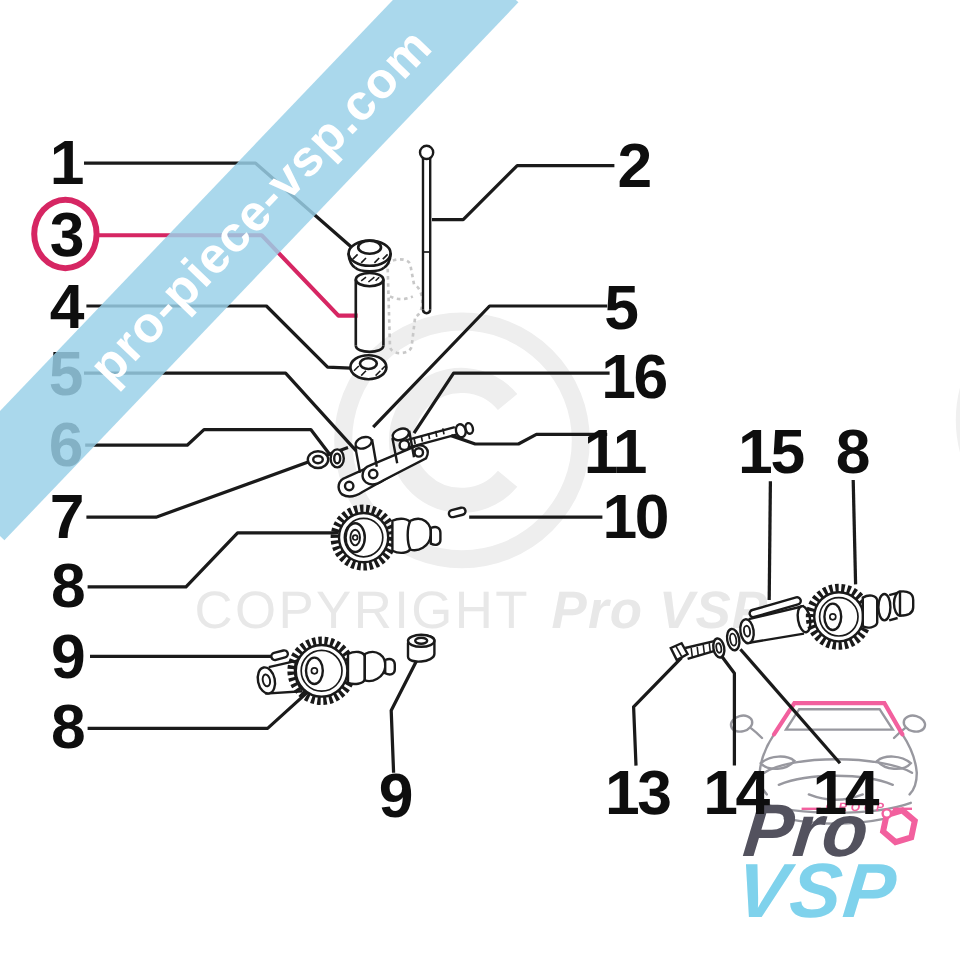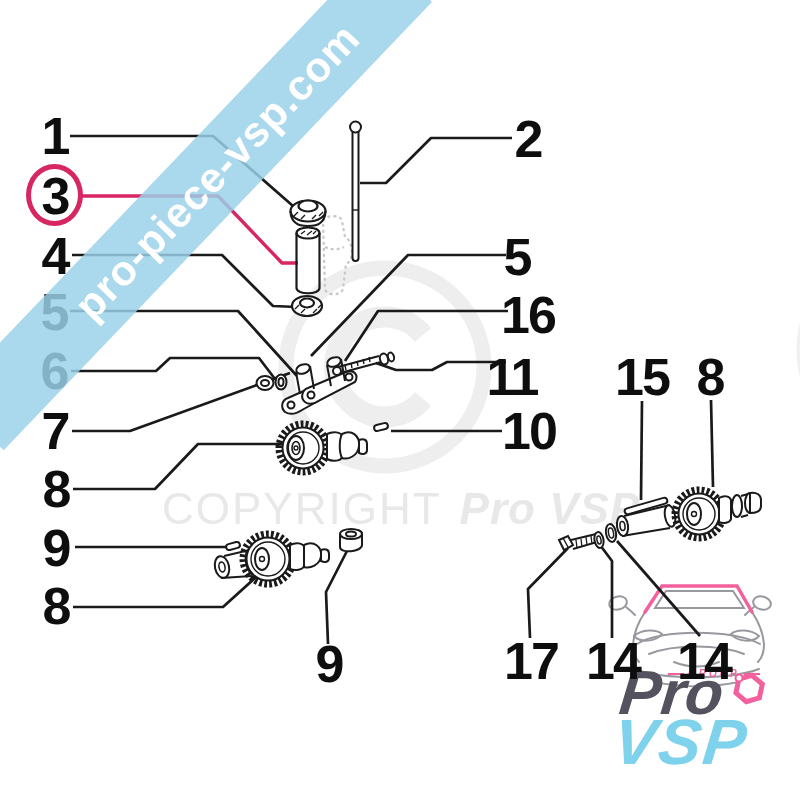--- a/index.html
+++ b/index.html
@@ -239,20 +239,20 @@
 <span class="num" style="left:54px;top:371px">6</span>
 <span class="num" style="left:55px;top:431px">7</span>
 <span class="num" style="left:56px;top:489px">8</span>
 <span class="num" style="left:56px;top:606px">8</span>
 <span class="num" style="left:710px;top:377px">8</span>
 <span class="num" style="left:56px;top:548px">9</span>
 <span class="num" style="left:329px;top:664px">9</span>
 <span class="num" style="left:528px;top:315px">16</span>
 <span class="num" style="left:512px;top:377px">11</span>
 <span class="num" style="left:529px;top:431px">10</span>
-<span class="num" style="left:531px;top:661px">17</span>
+<span class="num" style="left:531px;top:661px">13</span>
 <span class="num" style="left:613px;top:661px">14</span>
 <span class="num" style="left:704px;top:661px">14</span>
 <span class="num" style="left:642px;top:377px">15</span>
 
 <div id="banner" class="abs">
   <span>pro-piece-vsp.com</span>
 </div>
 
 </body></html>

